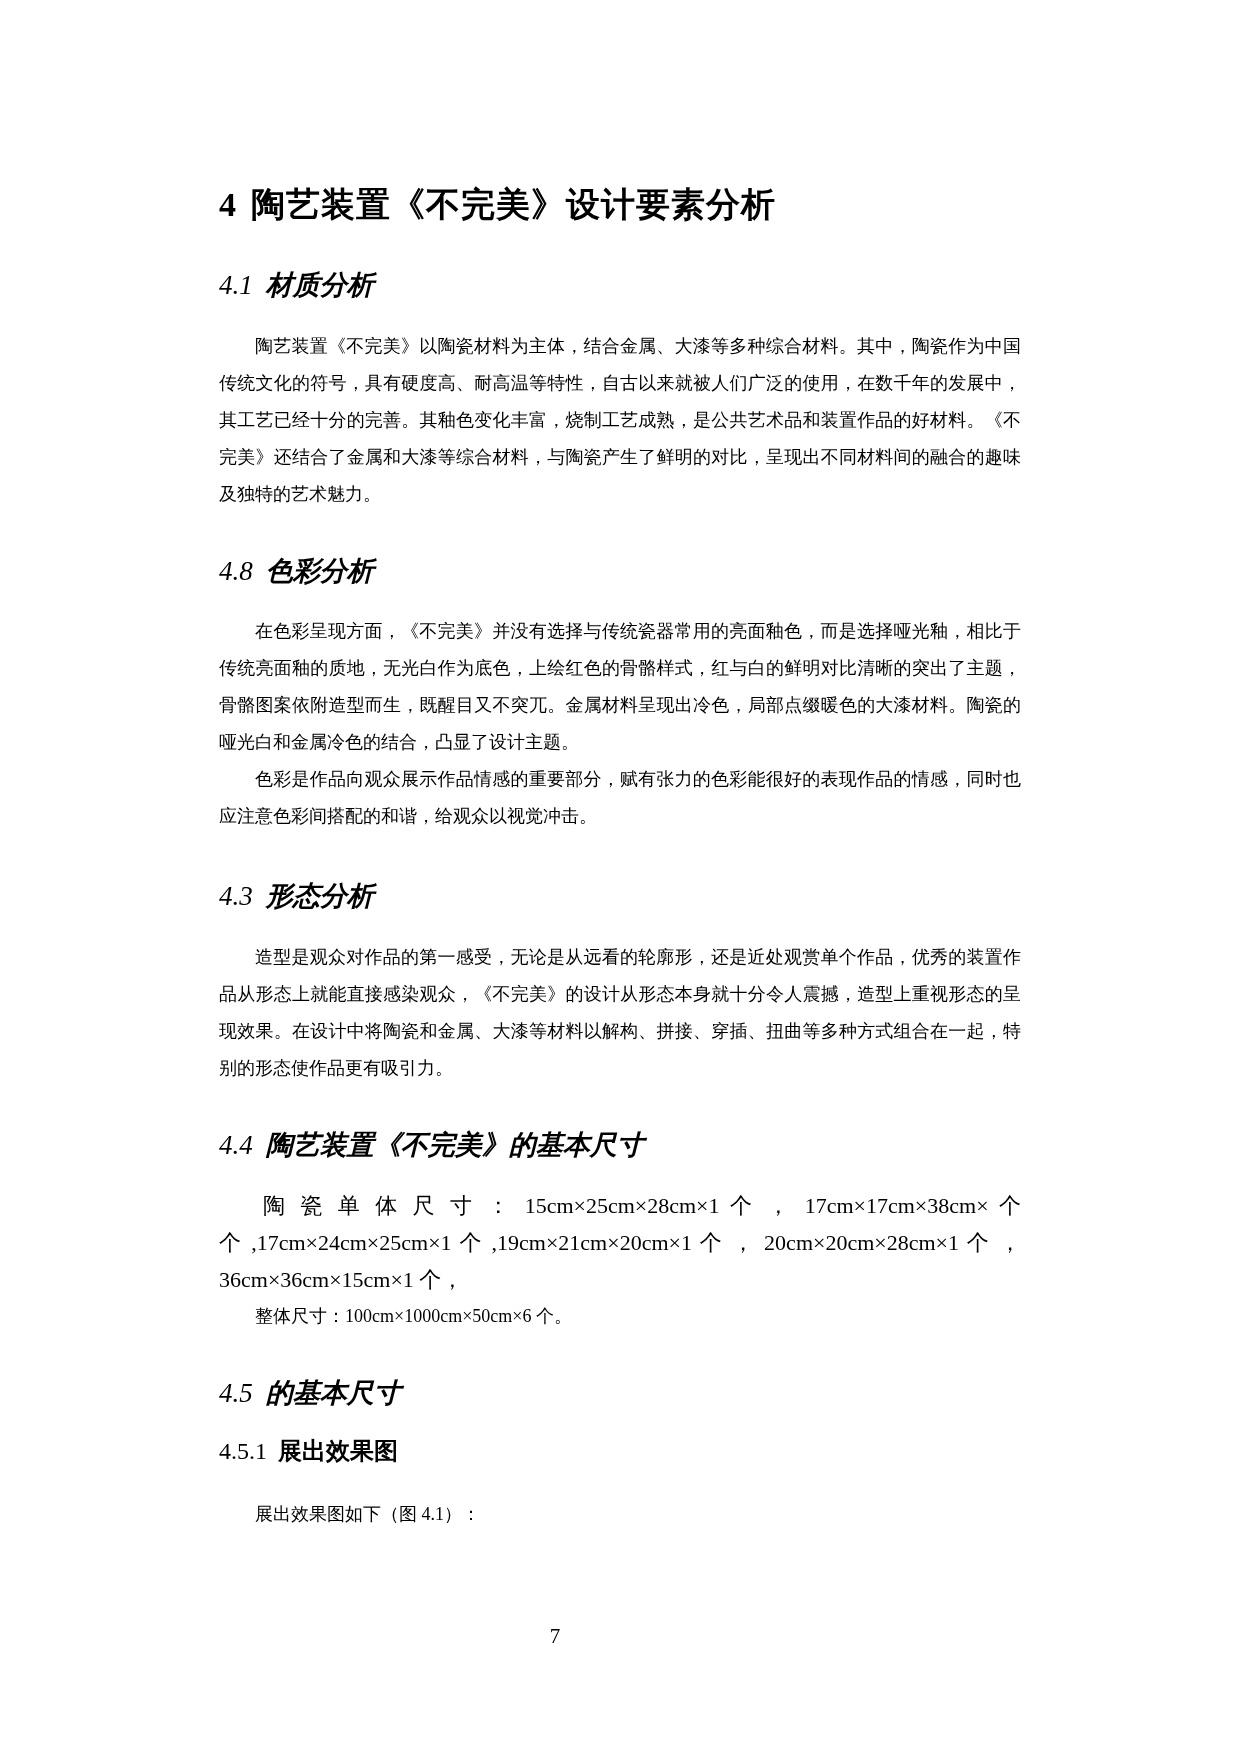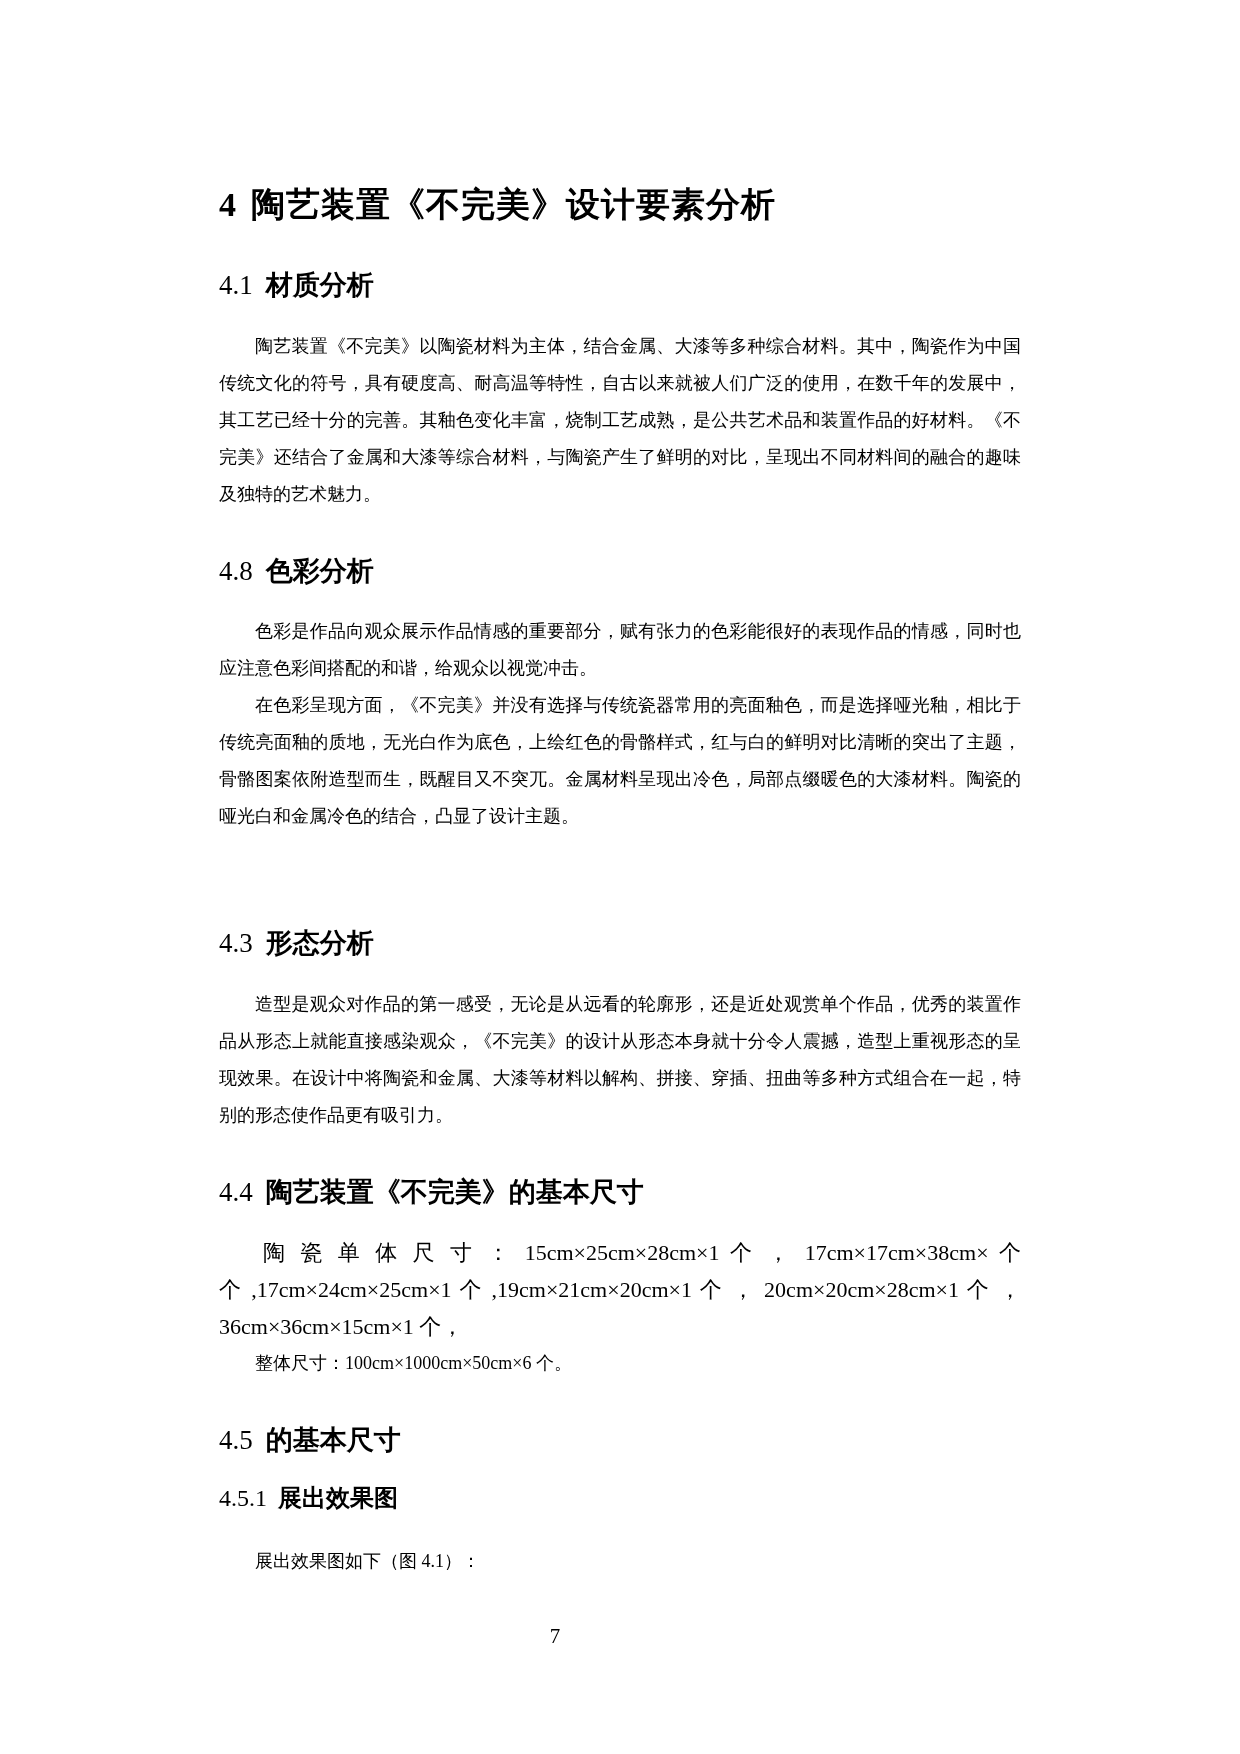--- a/index.html
+++ b/index.html
@@ -27,22 +27,23 @@
     font-family: "Liberation Serif", serif;
     font-weight: bold;
     margin-right: 14px;
   }
   h2.sec-heading {
     font-family: "Liberation Sans", sans-serif;
     font-weight: bold;
     font-size: 27px;
     line-height: 1.35;
     margin: 40px 0 24px 0;
+    font-style: italic;
   }
-  h2.sec-heading.mt-lg { margin-top: 90px; }
+  h2.sec-heading.mt-lg { margin-top: 43px; }
   h2 .hnum {
     font-family: "Liberation Serif", serif;
     font-weight: normal;
     margin-right: 13px;
   }
   h3.subsec-heading {
     font-family: "Liberation Sans", sans-serif;
     font-weight: bold;
     font-size: 24px;
     line-height: 1.35;
@@ -88,22 +89,22 @@
   </h1>
 
   <h2 class="sec-heading">
     <span class="hnum">4.1</span><span>材质分析</span>
   </h2>
   <p class="body-par">陶艺装置《不完美》以陶瓷材料为主体，结合金属、大漆等多种综合材料。其中，陶瓷作为中国传统文化的符号，具有硬度高、耐高温等特性，自古以来就被人们广泛的使用，在数千年的发展中，其工艺已经十分的完善。其釉色变化丰富，烧制工艺成熟，是公共艺术品和装置作品的好材料。《不完美》还结合了金属和大漆等综合材料，与陶瓷产生了鲜明的对比，呈现出不同材料间的融合的趣味及独特的艺术魅力。</p>
 
   <h2 class="sec-heading">
     <span class="hnum">4.8</span><span>色彩分析</span>
   </h2>
+  <p class="body-par">在色彩呈现方面，《不完美》并没有选择与传统瓷器常用的亮面釉色，而是选择哑光釉，相比于传统亮面釉的质地，无光白作为底色，上绘红色的骨骼样式，红与白的鲜明对比清晰的突出了主题，骨骼图案依附造型而生，既醒目又不突兀。金属材料呈现出冷色，局部点缀暖色的大漆材料。陶瓷的哑光白和金属冷色的结合，凸显了设计主题。</p>
   <p class="body-par">色彩是作品向观众展示作品情感的重要部分，赋有张力的色彩能很好的表现作品的情感，同时也应注意色彩间搭配的和谐，给观众以视觉冲击。</p>
-  <p class="body-par">在色彩呈现方面，《不完美》并没有选择与传统瓷器常用的亮面釉色，而是选择哑光釉，相比于传统亮面釉的质地，无光白作为底色，上绘红色的骨骼样式，红与白的鲜明对比清晰的突出了主题，骨骼图案依附造型而生，既醒目又不突兀。金属材料呈现出冷色，局部点缀暖色的大漆材料。陶瓷的哑光白和金属冷色的结合，凸显了设计主题。</p>
 
   <h2 class="sec-heading mt-lg">
     <span class="hnum">4.3</span><span>形态分析</span>
   </h2>
   <p class="body-par">造型是观众对作品的第一感受，无论是从远看的轮廓形，还是近处观赏单个作品，优秀的装置作品从形态上就能直接感染观众，《不完美》的设计从形态本身就十分令人震撼，造型上重视形态的呈现效果。在设计中将陶瓷和金属、大漆等材料以解构、拼接、穿插、扭曲等多种方式组合在一起，特别的形态使作品更有吸引力。</p>
 
   <h2 class="sec-heading">
     <span class="hnum">4.4</span><span>陶艺装置《不完美》的基本尺寸</span>
   </h2>
   <div class="sizes-line first">陶 瓷 单 体 尺 寸 ： 15cm×25cm×28cm×1 个 ， 17cm×17cm×38cm× 个</div>

